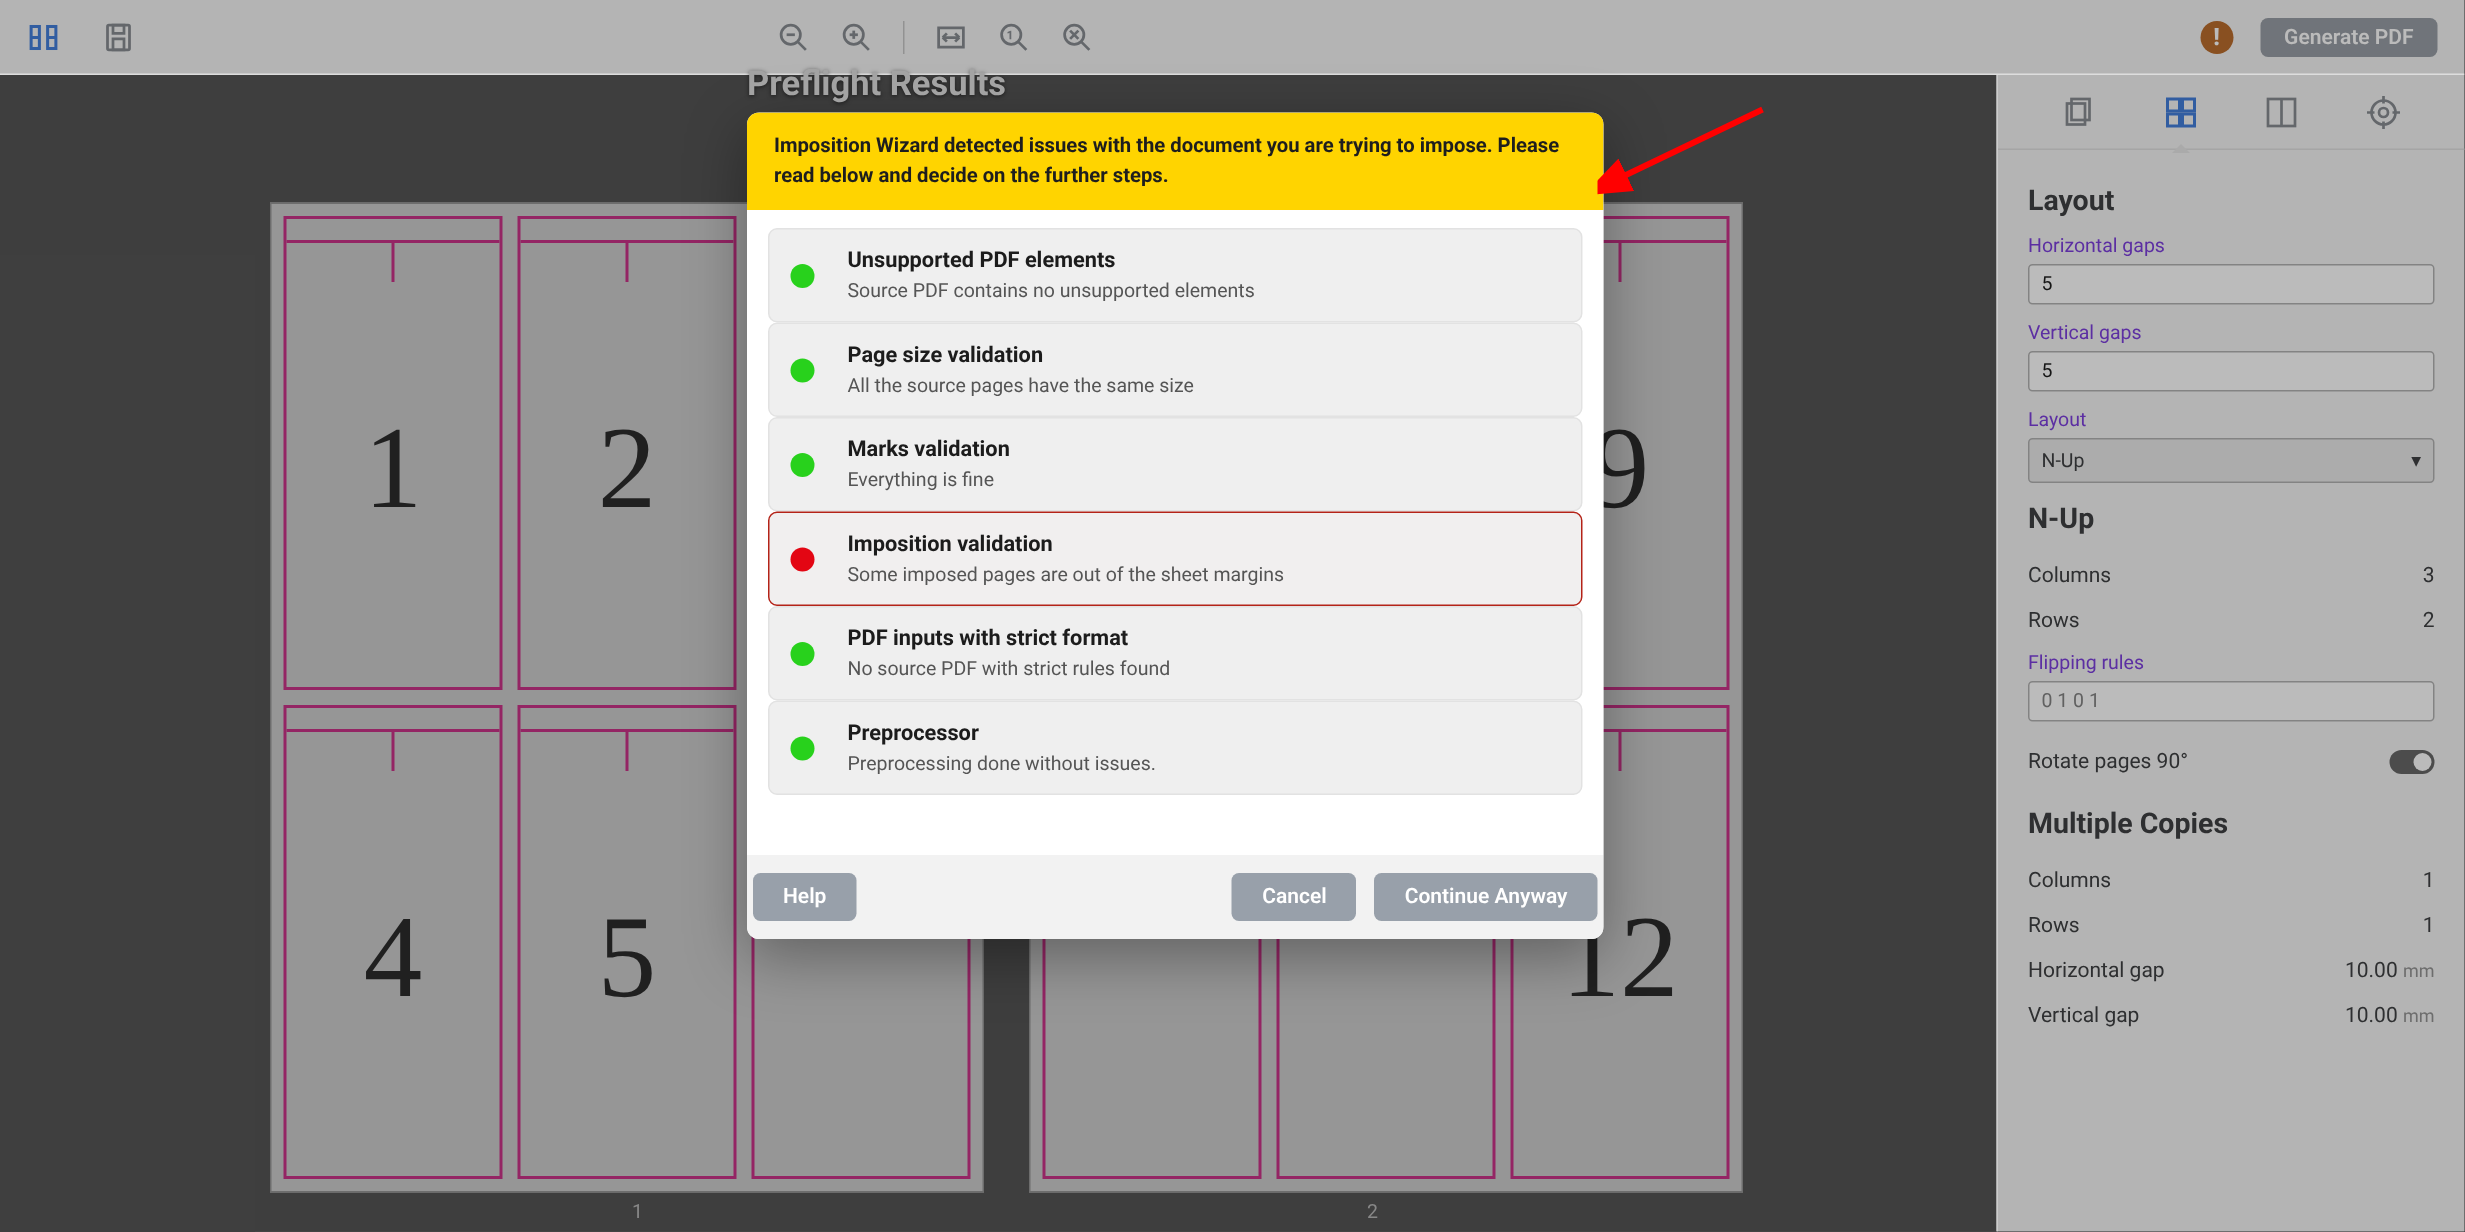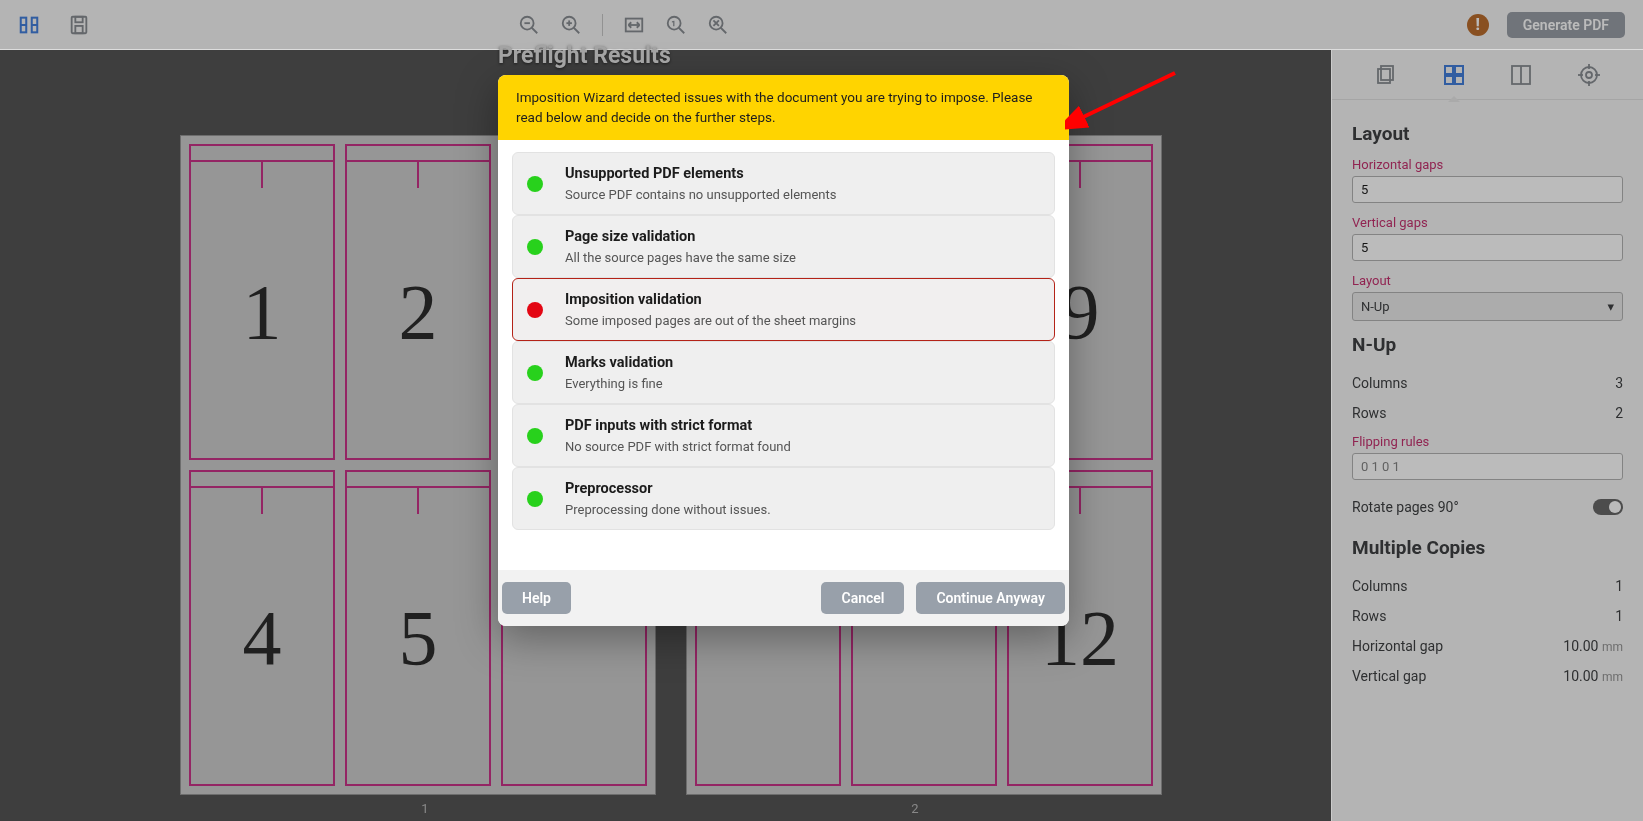--- a/index.html
+++ b/index.html
@@ -28,32 +28,32 @@
   .footer-nums { position: absolute; bottom: 5px; left: 0; display: flex; width: 1160px; padding-left:180px;}
   .footer-nums span { flex:1; text-align:center; color:#b0b0b0; font-size:13px; }
 
   .right-panel { width: 312px; background: #f5f5f5; display: flex; flex-direction: column; border-left: 1px solid #ccc; }
   .right-tabs { height: 50px; display: flex; align-items: center; justify-content: space-around; border-bottom: 1px solid #ddd; padding: 0 20px; }
   .right-tabs .tool-icon { width: 26px; height: 26px; }
   .right-tabs .tab-active { color: #2b6fd8; position:relative;}
   .right-tabs .tab-active::after{content:"";position:absolute;bottom:-14px;left:50%;transform:translateX(-50%);width:0;height:0;border-left:6px solid transparent;border-right:6px solid transparent;border-bottom:6px solid #e5e5e5;}
   .panel-body { flex: 1; padding: 16px 20px; overflow-y: auto; color: #27292b; font-size: 14px;}
   .section-title { font-size: 19px; font-weight: 700; margin: 6px 0 12px; }
-  .field-label { font-size: 13px; color: #be185d; margin-bottom: 4px; display:block;}
+  .field-label { font-size: 13px; color: #6d28d9; margin-bottom: 4px; display:block;}
   .field-input { width: 100%; border: 1px solid #aaa; background: #fff; border-radius: 3px; padding: 5px 8px; font-size: 13px; margin-bottom: 12px; }
   .select-box { width: 100%; border: 1px solid #aaa; background: #e8e8e8; border-radius: 3px; padding: 6px 8px; font-size: 13px; display:flex;justify-content:space-between;align-items:center;margin-bottom:12px;cursor:pointer;}
   .row-kv { display:flex; justify-content:space-between; align-items:center; padding: 7px 0; font-size: 14px;}
   .toggle { width: 30px; height: 16px; background:#555; border-radius: 10px; position: relative; cursor:pointer;}
   .toggle::after{content:"";position:absolute;width:12px;height:12px;background:#fff;border-radius:50%;top:2px;right:2px;}
   .presets-footer { border-top: 1px solid #ddd; padding: 12px 20px; display:flex;justify-content:space-between;align-items:center;font-weight:700;font-size:16px;}
   .presets-grid { display:grid; grid-template-columns: repeat(2,5px); grid-template-rows: repeat(2,5px); gap:2px; }
   .presets-grid span { background:#888;}
   .modal-title-out { position:absolute; left:498px; top:42px; font-size:23px; font-weight:700; color:#a3a3a3; text-shadow: 0 1px 3px rgba(0,0,0,0.55); z-index:60;}
   .modal { position: absolute; left: 498px; top: 75px; width: 571px; background: #fff; border-radius: 8px; box-shadow: 0 12px 40px rgba(0,0,0,0.35); display:flex; flex-direction:column; z-index:55; overflow:hidden;}
-  .modal-warn { background: #ffd400; padding: 13px 18px; font-size: 13.5px; font-weight: 400; color: #1e1e1e; line-height:1.45;}
+  .modal-warn { background: #ffd400; padding: 13px 18px; font-size: 13.5px; font-weight: 700; color: #1e1e1e; line-height:1.45;}
   .checks { padding: 12px 14px; display:flex; flex-direction:column; gap: 0; background:#fff; min-height:430px;}
   .check-item { background:#efefef; border:1px solid #e2e2e2; border-radius: 6px; padding: 12px 14px; display:flex; align-items:center; gap:22px;}
   .check-item.err { border-color:#b42318; background:#f1efef;}
   .dot { width:16px; height:16px; border-radius:50%; flex-shrink:0;}
   .dot.green { background:#28d11c; }
   .dot.red { background:#e30613; }
   .check-text h4 { font-size:14.5px; font-weight:700; color:#1c1c1c; margin-bottom:5px;}
   .check-text p { font-size:13px; color:#555;}
   .modal-footer { background:#f2f2f2; padding: 12px 4px; display:flex; justify-content:space-between;}
   .btn { background:#98a0aa;color:#fff;border:none;border-radius:5px;padding:8px 20px;font-size:14px;font-weight:600;cursor:pointer;}
@@ -289,39 +289,39 @@
             <p>Source PDF contains no unsupported elements</p>
           </div>
       </div>
       <div class="check-item">
         <span class="dot green"></span>
         <div class="check-text">
             <h4>Page size validation</h4>
             <p>All the source pages have the same size</p>
           </div>
       </div>
+      <div class="check-item">
+        <span class="dot green"></span>
+        <div class="check-text">
+            <h4>Marks validation</h4>
+            <p>Everything is fine</p>
+          </div>
+      </div>
       <div class="check-item err">
         <span class="dot red"></span>
         <div class="check-text">
             <h4>Imposition validation</h4>
             <p>Some imposed pages are out of the sheet margins</p>
           </div>
       </div>
       <div class="check-item">
         <span class="dot green"></span>
         <div class="check-text">
-            <h4>Marks validation</h4>
-            <p>Everything is fine</p>
-          </div>
-      </div>
-      <div class="check-item">
-        <span class="dot green"></span>
-        <div class="check-text">
             <h4>PDF inputs with strict format</h4>
-            <p>No source PDF with strict format found</p>
+            <p>No source PDF with strict rules found</p>
           </div>
       </div>
       <div class="check-item">
         <span class="dot green"></span>
         <div class="check-text">
             <h4>Preprocessor</h4>
             <p>Preprocessing done without issues.</p>
           </div>
       </div>
     </div>

